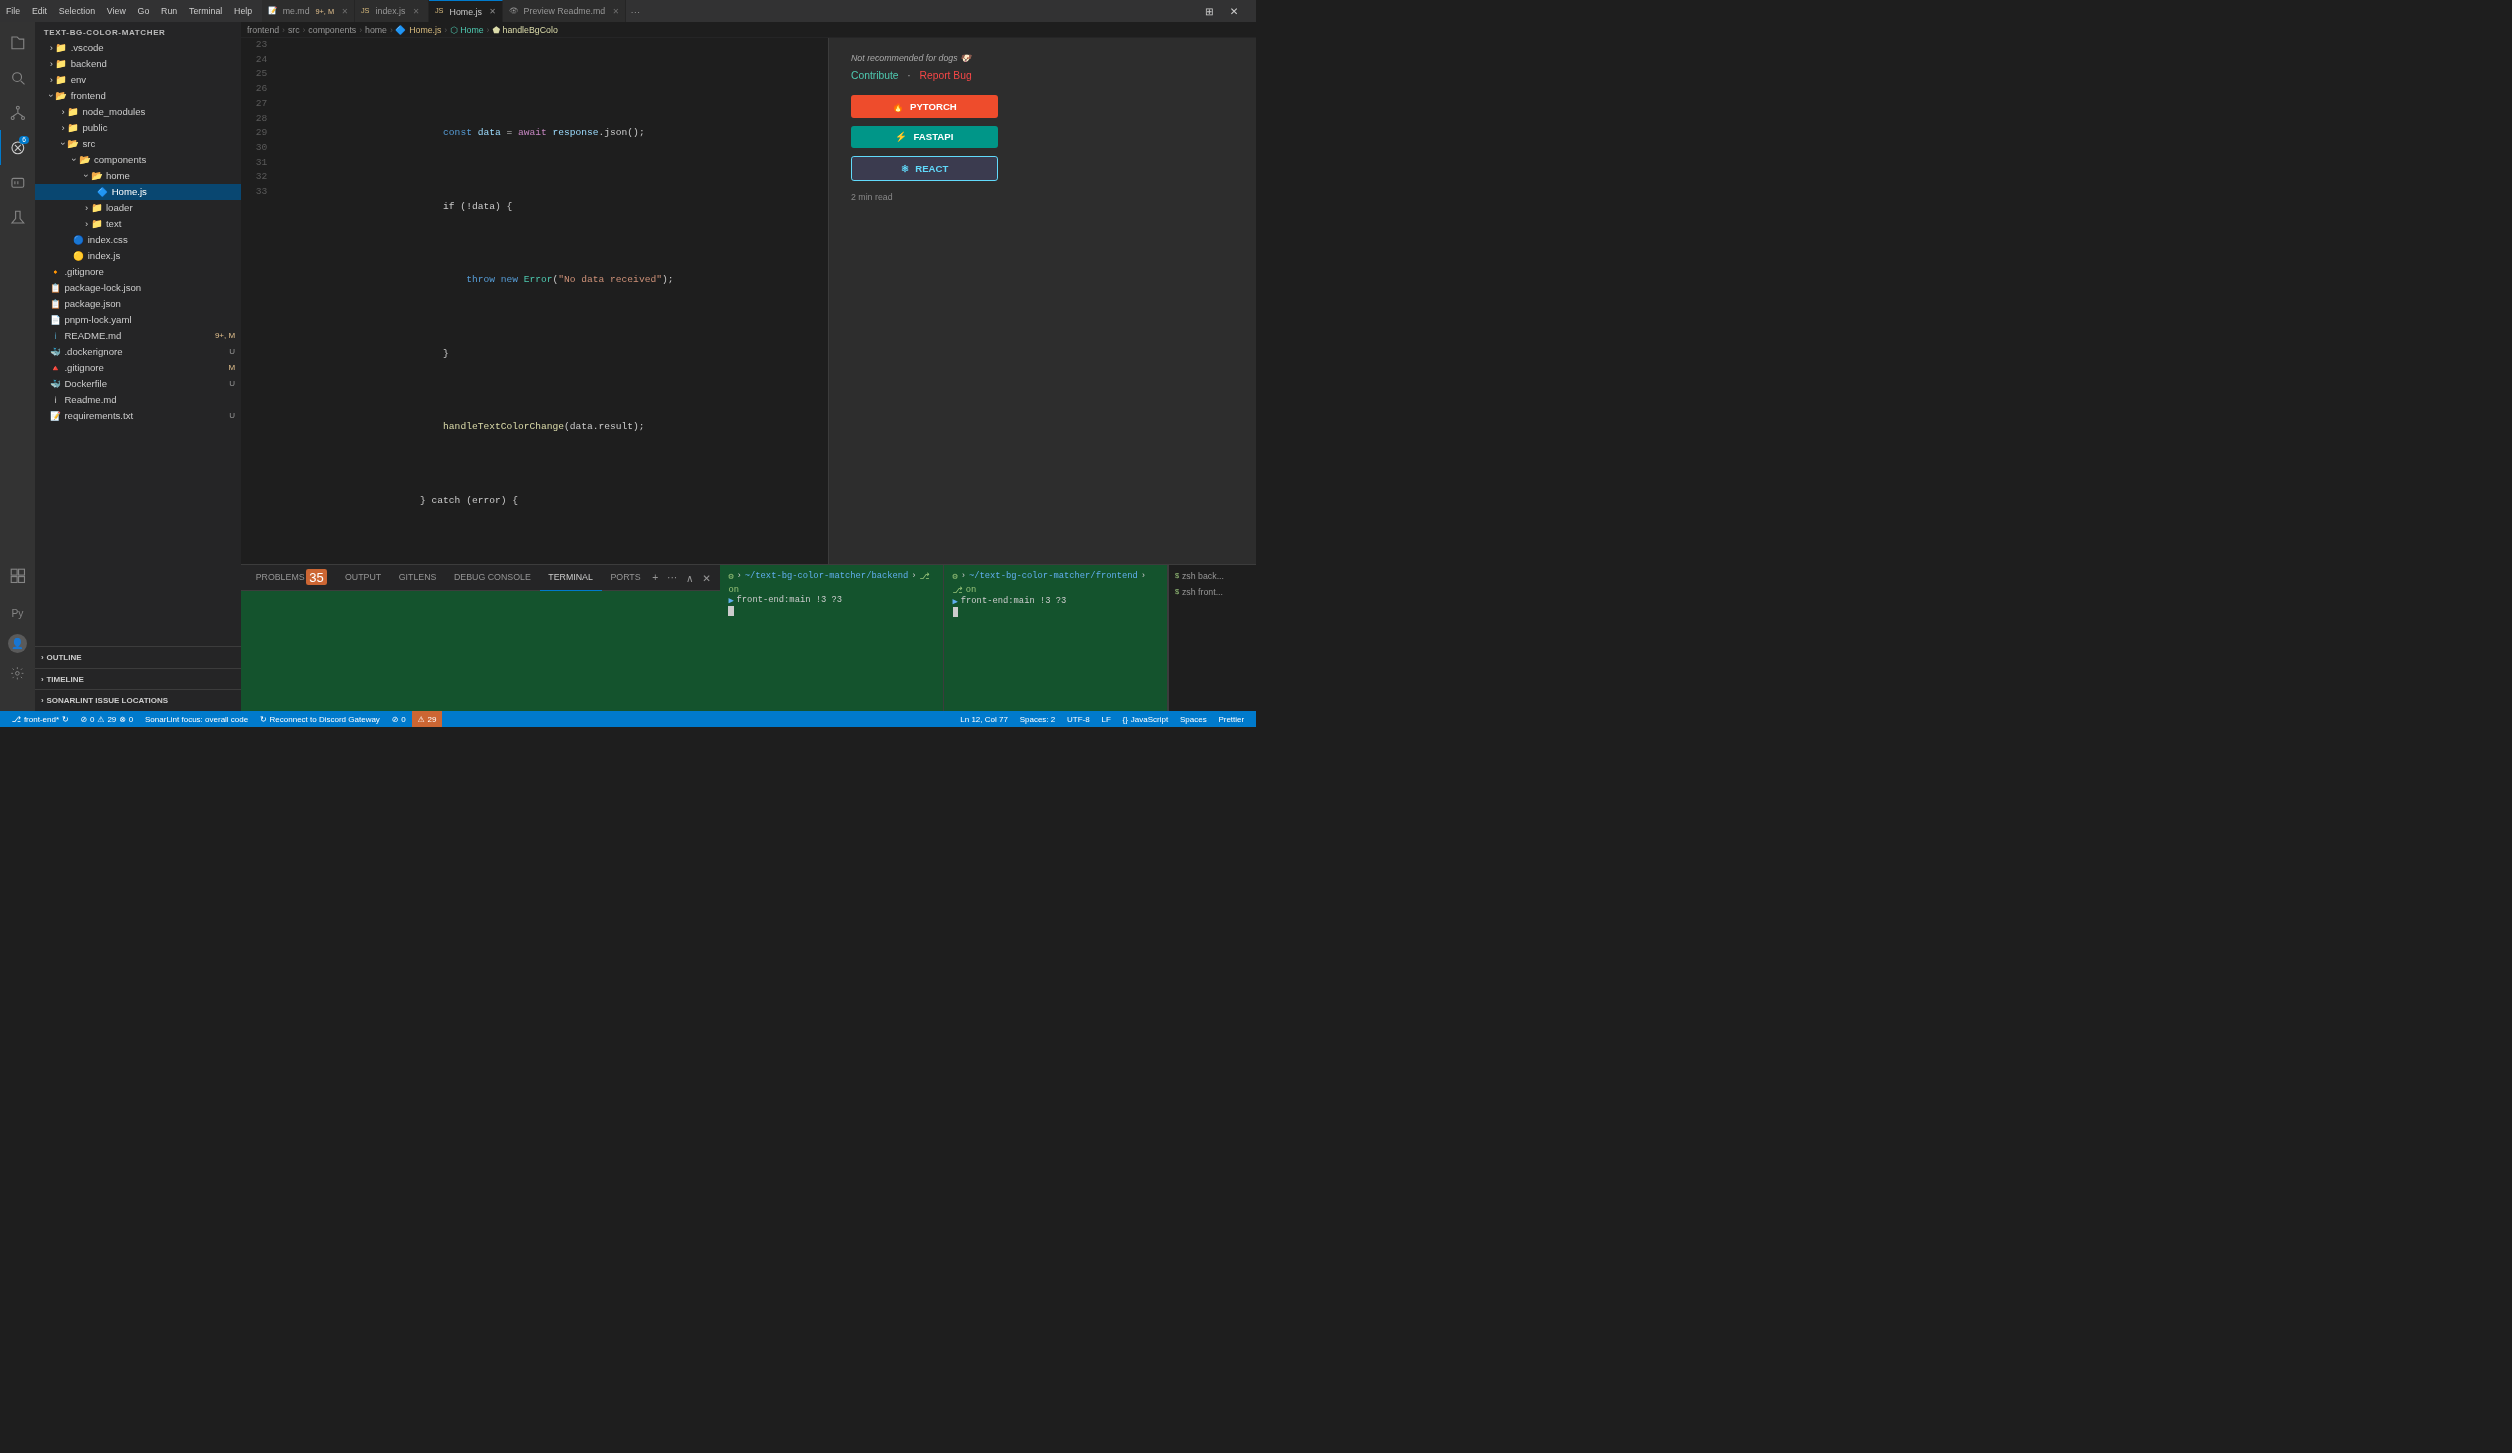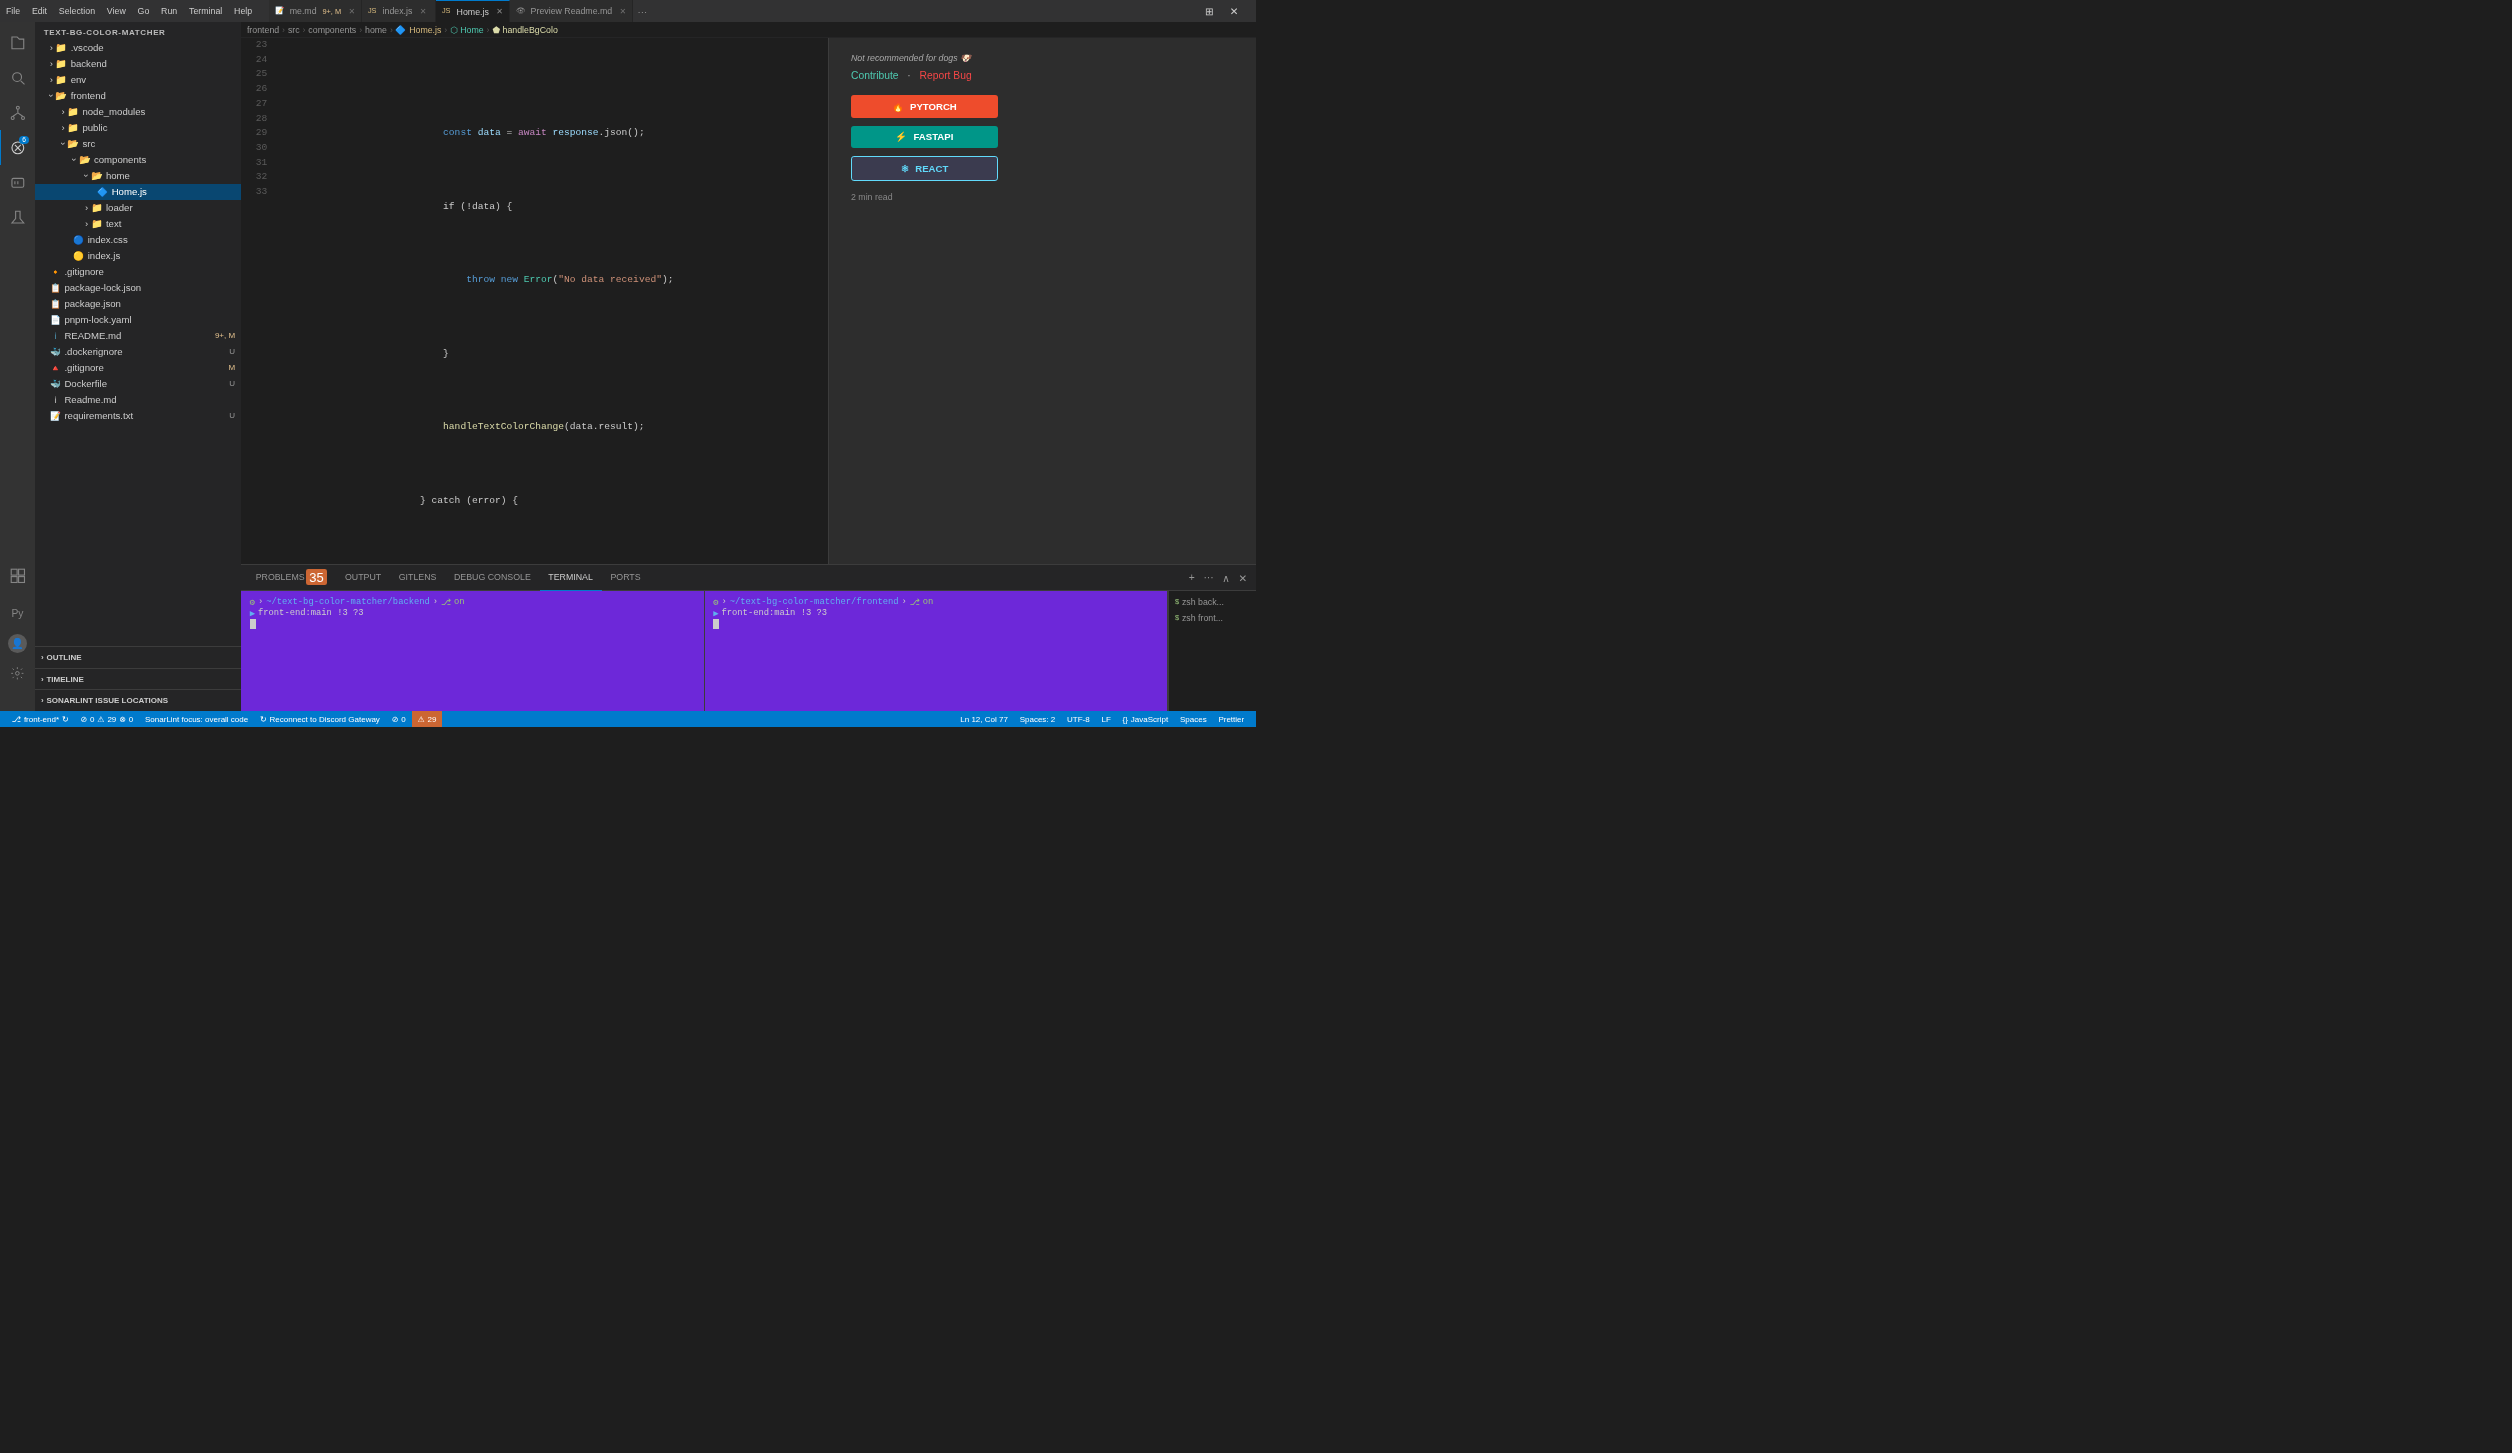--- a/index.html
+++ b/index.html
@@ -18,21 +18,21 @@
       flex-direction: column;
       height: 100%;
     }
     
     .titlebar {
       height: 22px;
       background: #323233;
       display: flex;
       align-items: center;
       padding: 0 5.9px;
-      gap: 11px;
+      gap: 4px;
       flex-shrink: 0;
     }
     .titlebar-menu {
       display: flex;
       gap: 11.8px;
       font-size: 8.8px;
       color: #cccccc;
     }
     .titlebar-menu span { cursor: pointer; }
     .titlebar-tabs {
@@ -328,24 +328,23 @@
     .badge-react { background: #3b3b4f; color: #61dafb; border: 0.7px solid #61dafb; }
     .preview-readtime {
       color: #888;
       font-size: 8.8px;
       margin-top: 11.8px;
     }
 
     
     .terminal-panel {
       height: 147px;
-      background: #6d28d9;
+      background: #14532d;
       border-top: 0.7px solid #3c3c3c;
       display: flex;
-      flex-direction: column;
       flex-shrink: 0;
     }
     .terminal-tabs {
       display: flex;
       align-items: center;
       background: #252526;
       height: 26px;
       border-bottom: 0.7px solid #3c3c3c;
       gap: 0;
       padding: 0 5.9px;

